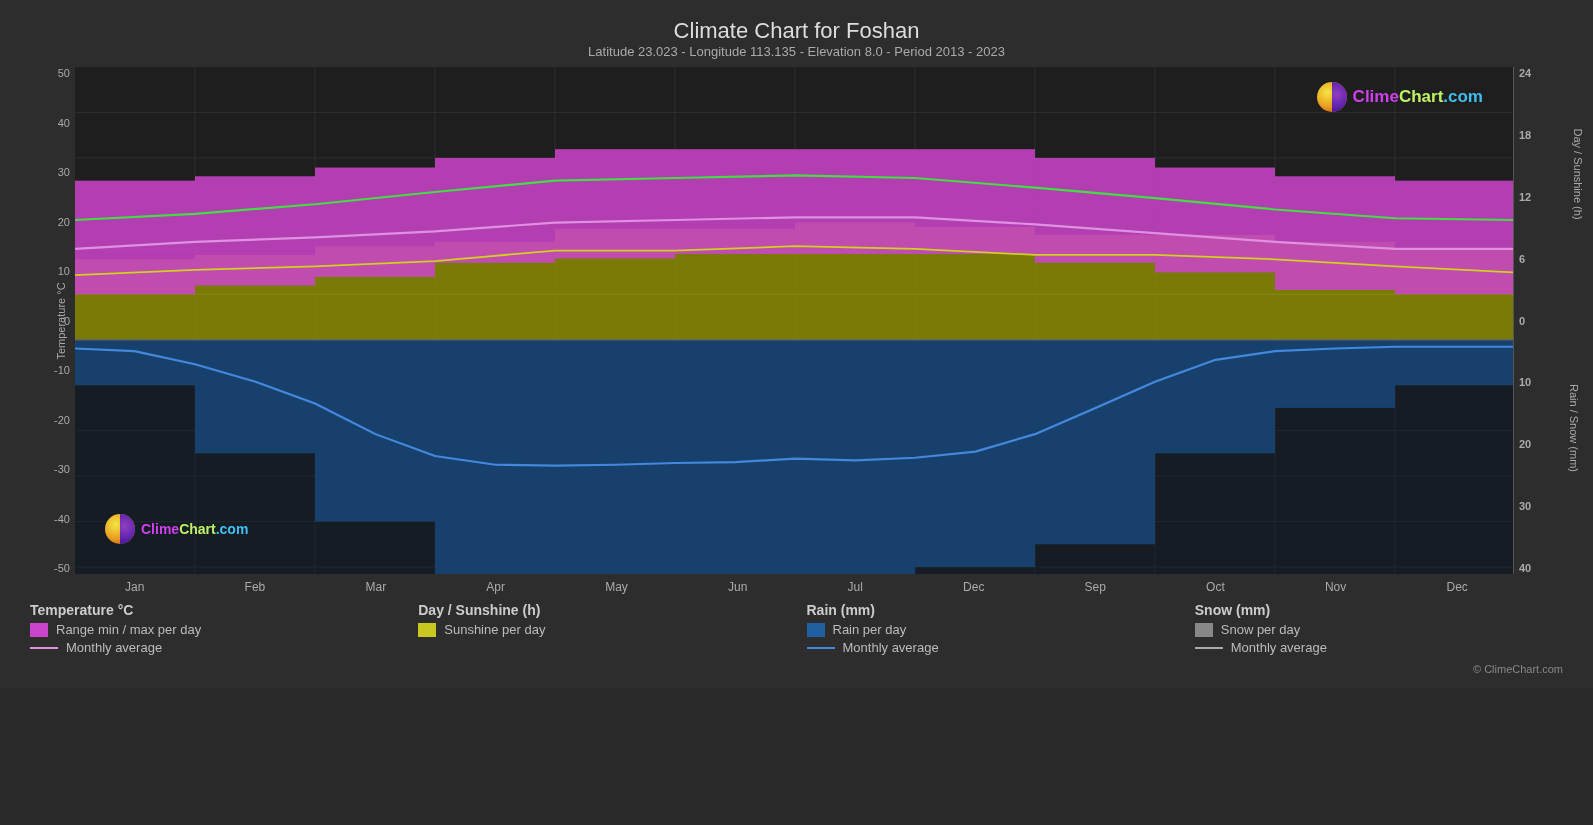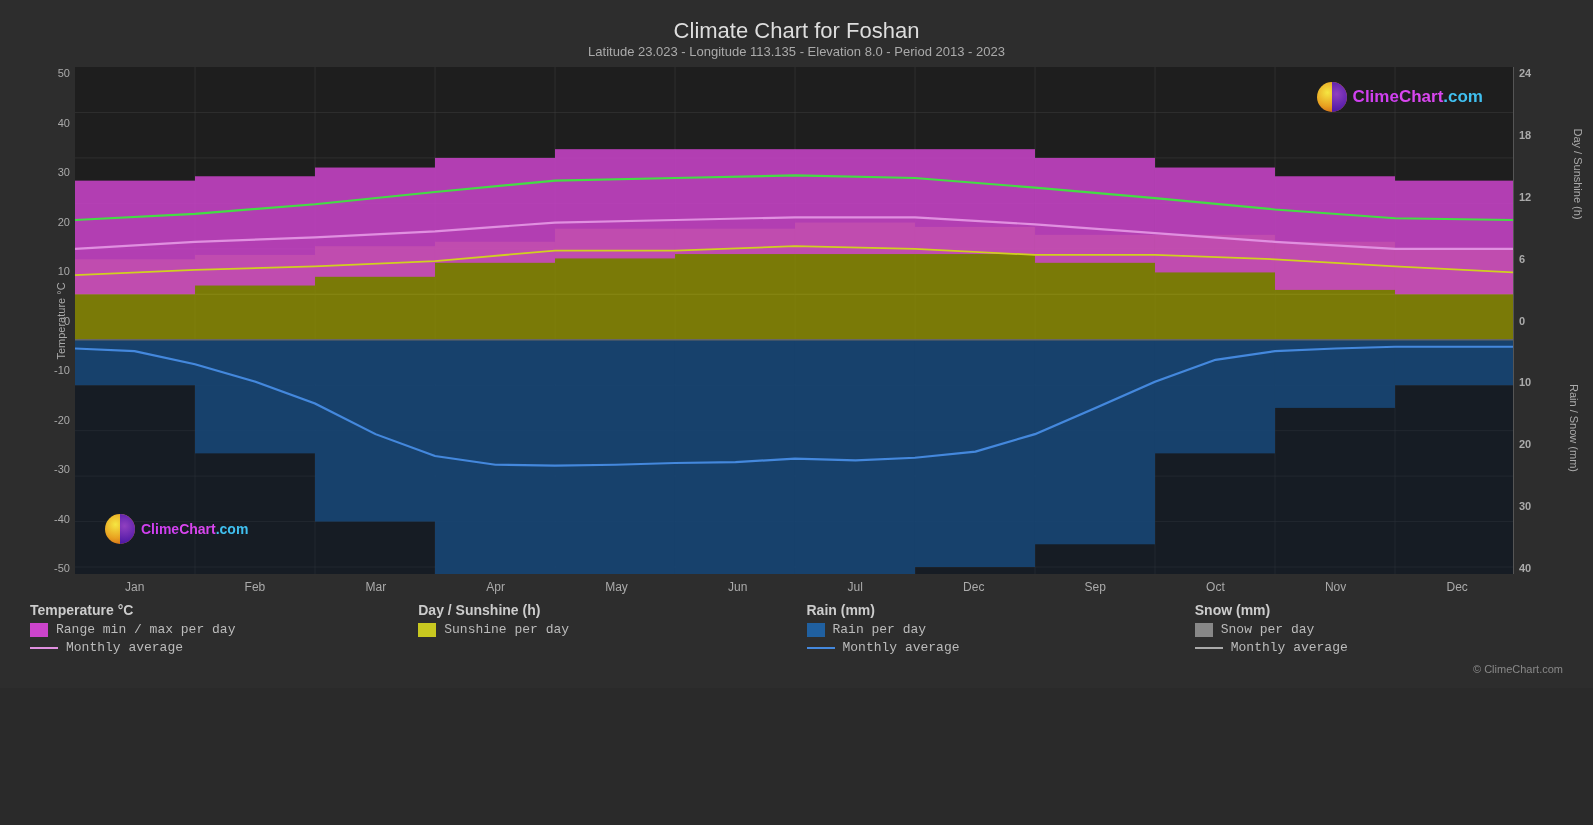--- a/index.html
+++ b/index.html
@@ -82,21 +82,20 @@
       font-weight: bold;
       margin-bottom: 4px;
     }
     .legend-item {
       display: flex;
       align-items: center;
       gap: 8px;
       color: #bbb;
       font-size: 13px;
       margin: 3px 0;
-      font-family: Liberation Mono, monospace;
     }
     .legend-swatch {
       width: 18px;
       height: 14px;
       display: inline-block;
       flex-shrink: 0;
     }
     .legend-line {
       width: 28px;
       height: 2px;
@@ -141,21 +140,21 @@
       position: absolute;
       top: 0; left: 50%;
       width: 50%; height: 100%;
       background: radial-gradient(circle at 30% 40%, #9040c0, #4010a0);
     }
     .logo-text {
       font-size: 14px;
       font-weight: bold;
     }
     .logo-text .clime { color: #d040f0; }
-    .logo-text .chart { color: #d946ef; }
+    .logo-text .chart { color: #bef264; }
     .logo-text .dot { color: #40c0f0; }
   </style>
 </head>
 <body>
 
 <div class="page-wrapper">
 
   <div class="header">
     <h1>Climate Chart for Foshan</h1>
     <div class="subtitle">Latitude 23.023 - Longitude 113.135 - Elevation 8.0 - Period 2013 - 2023</div>

